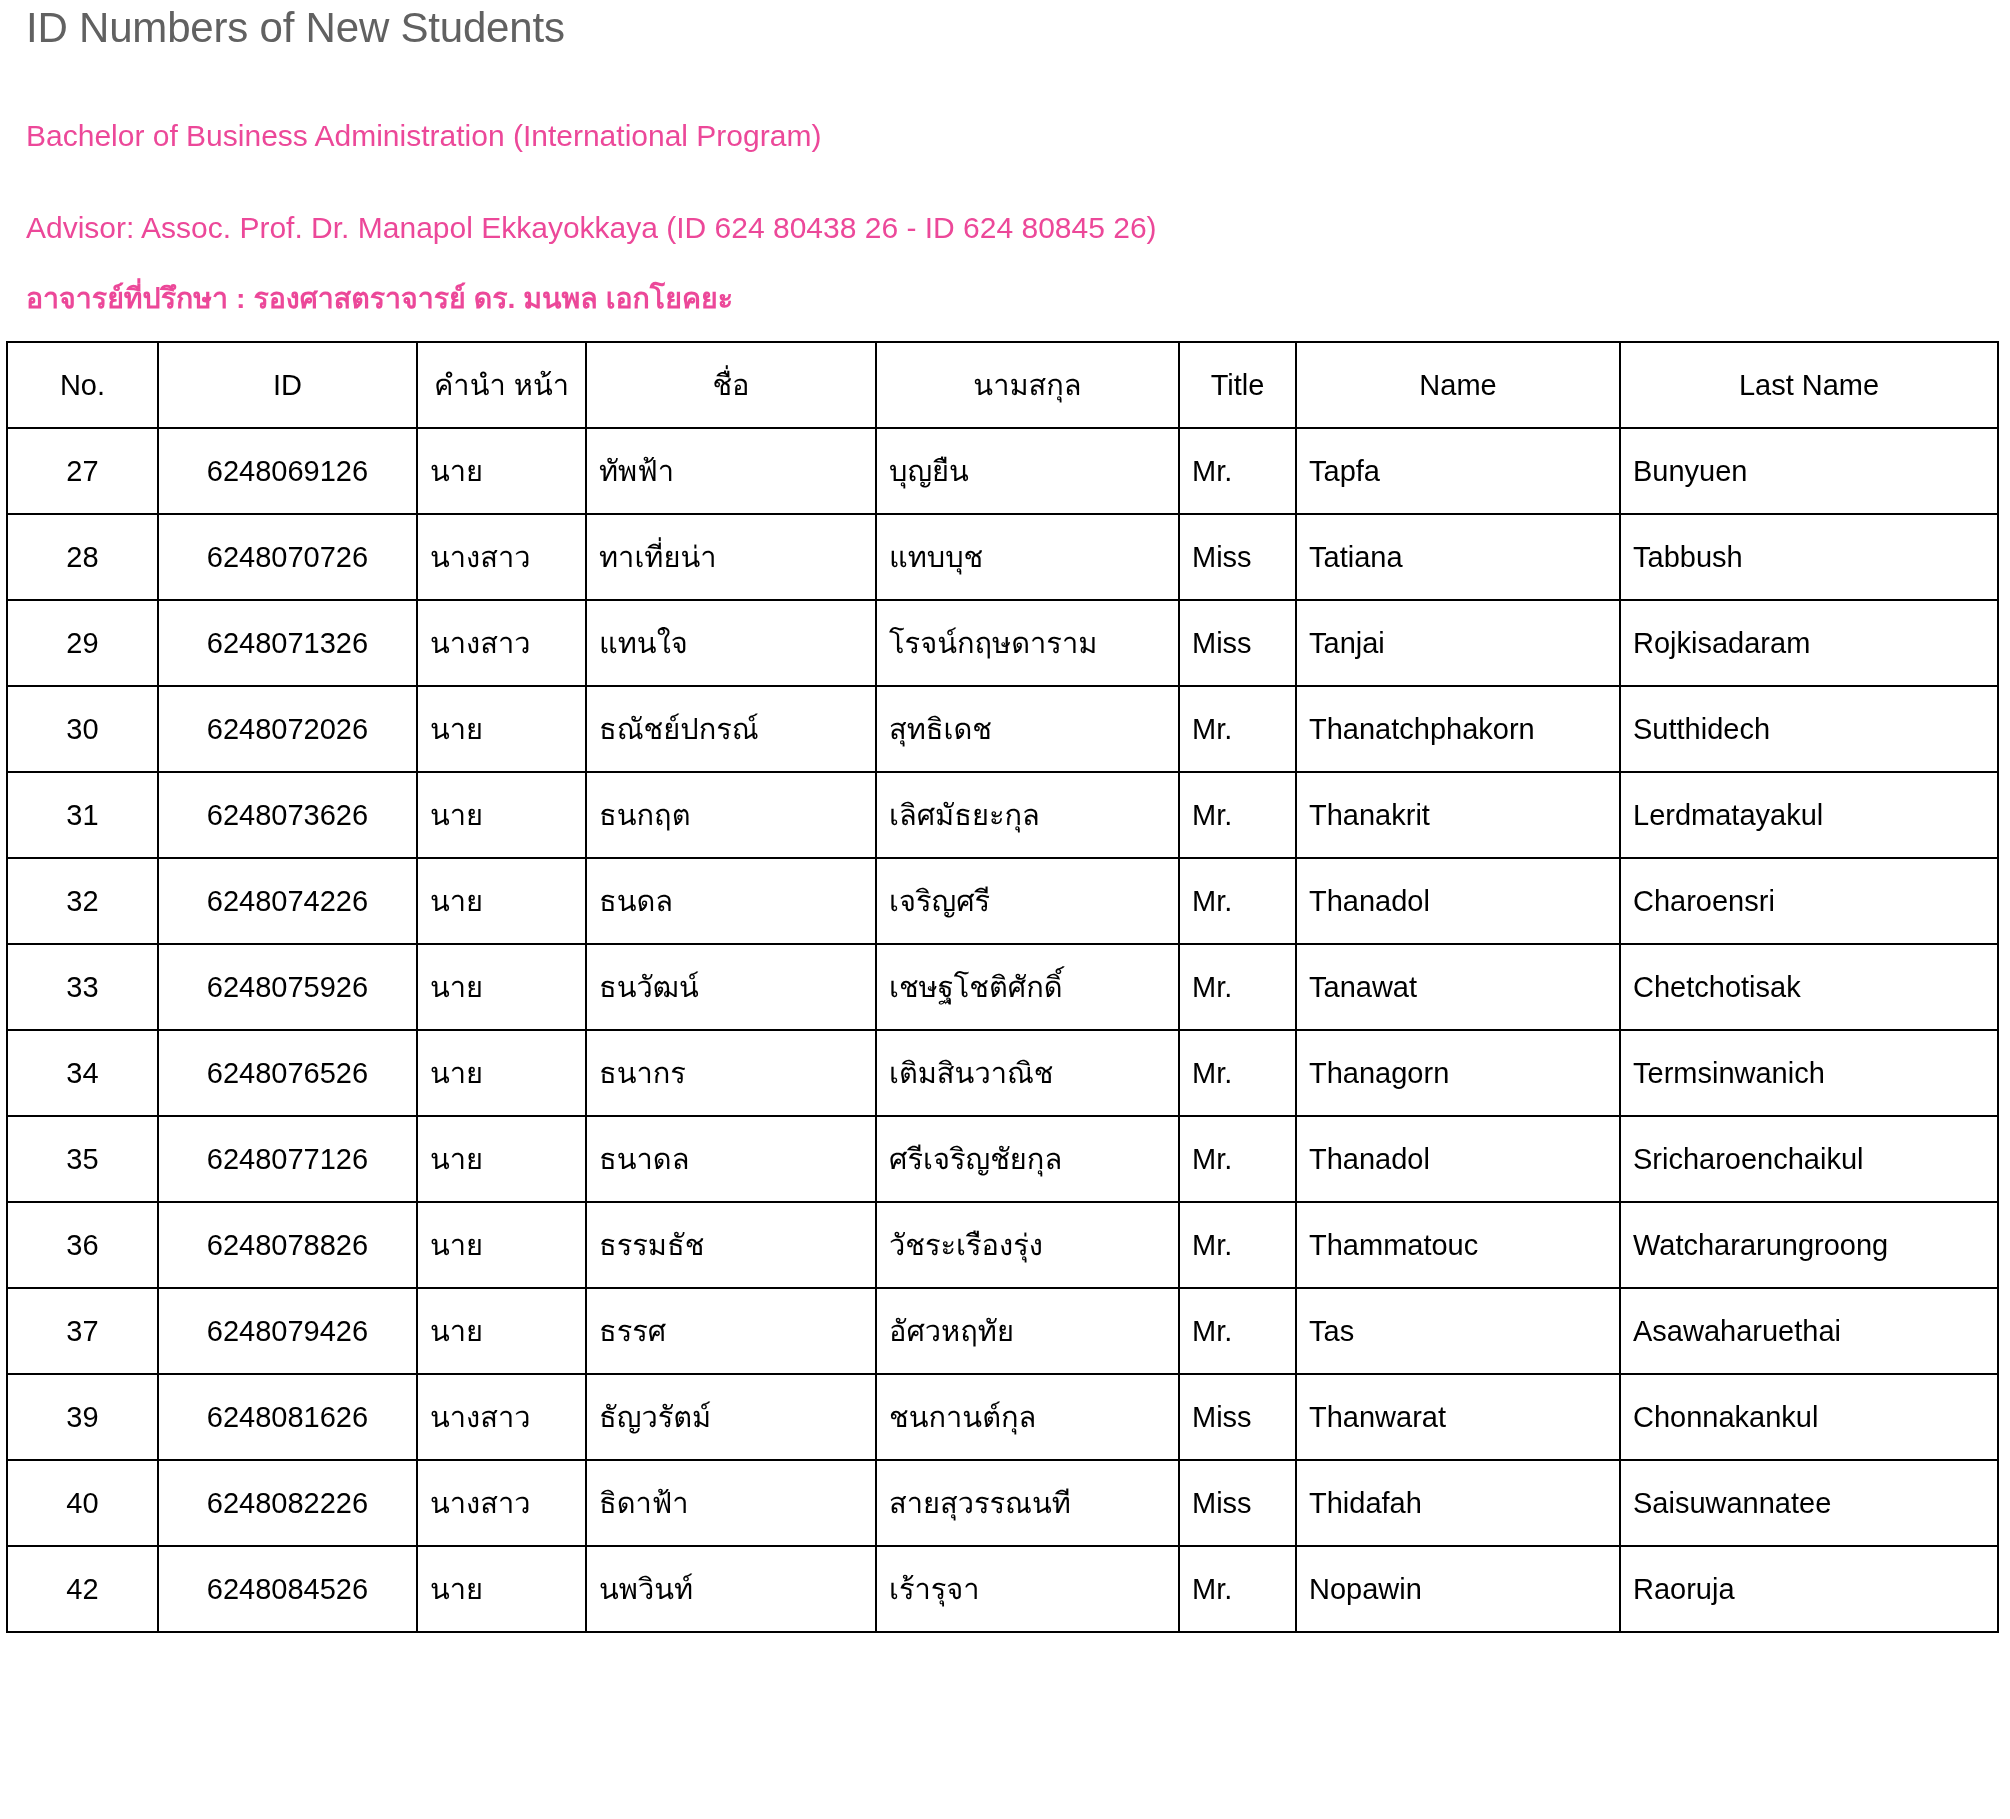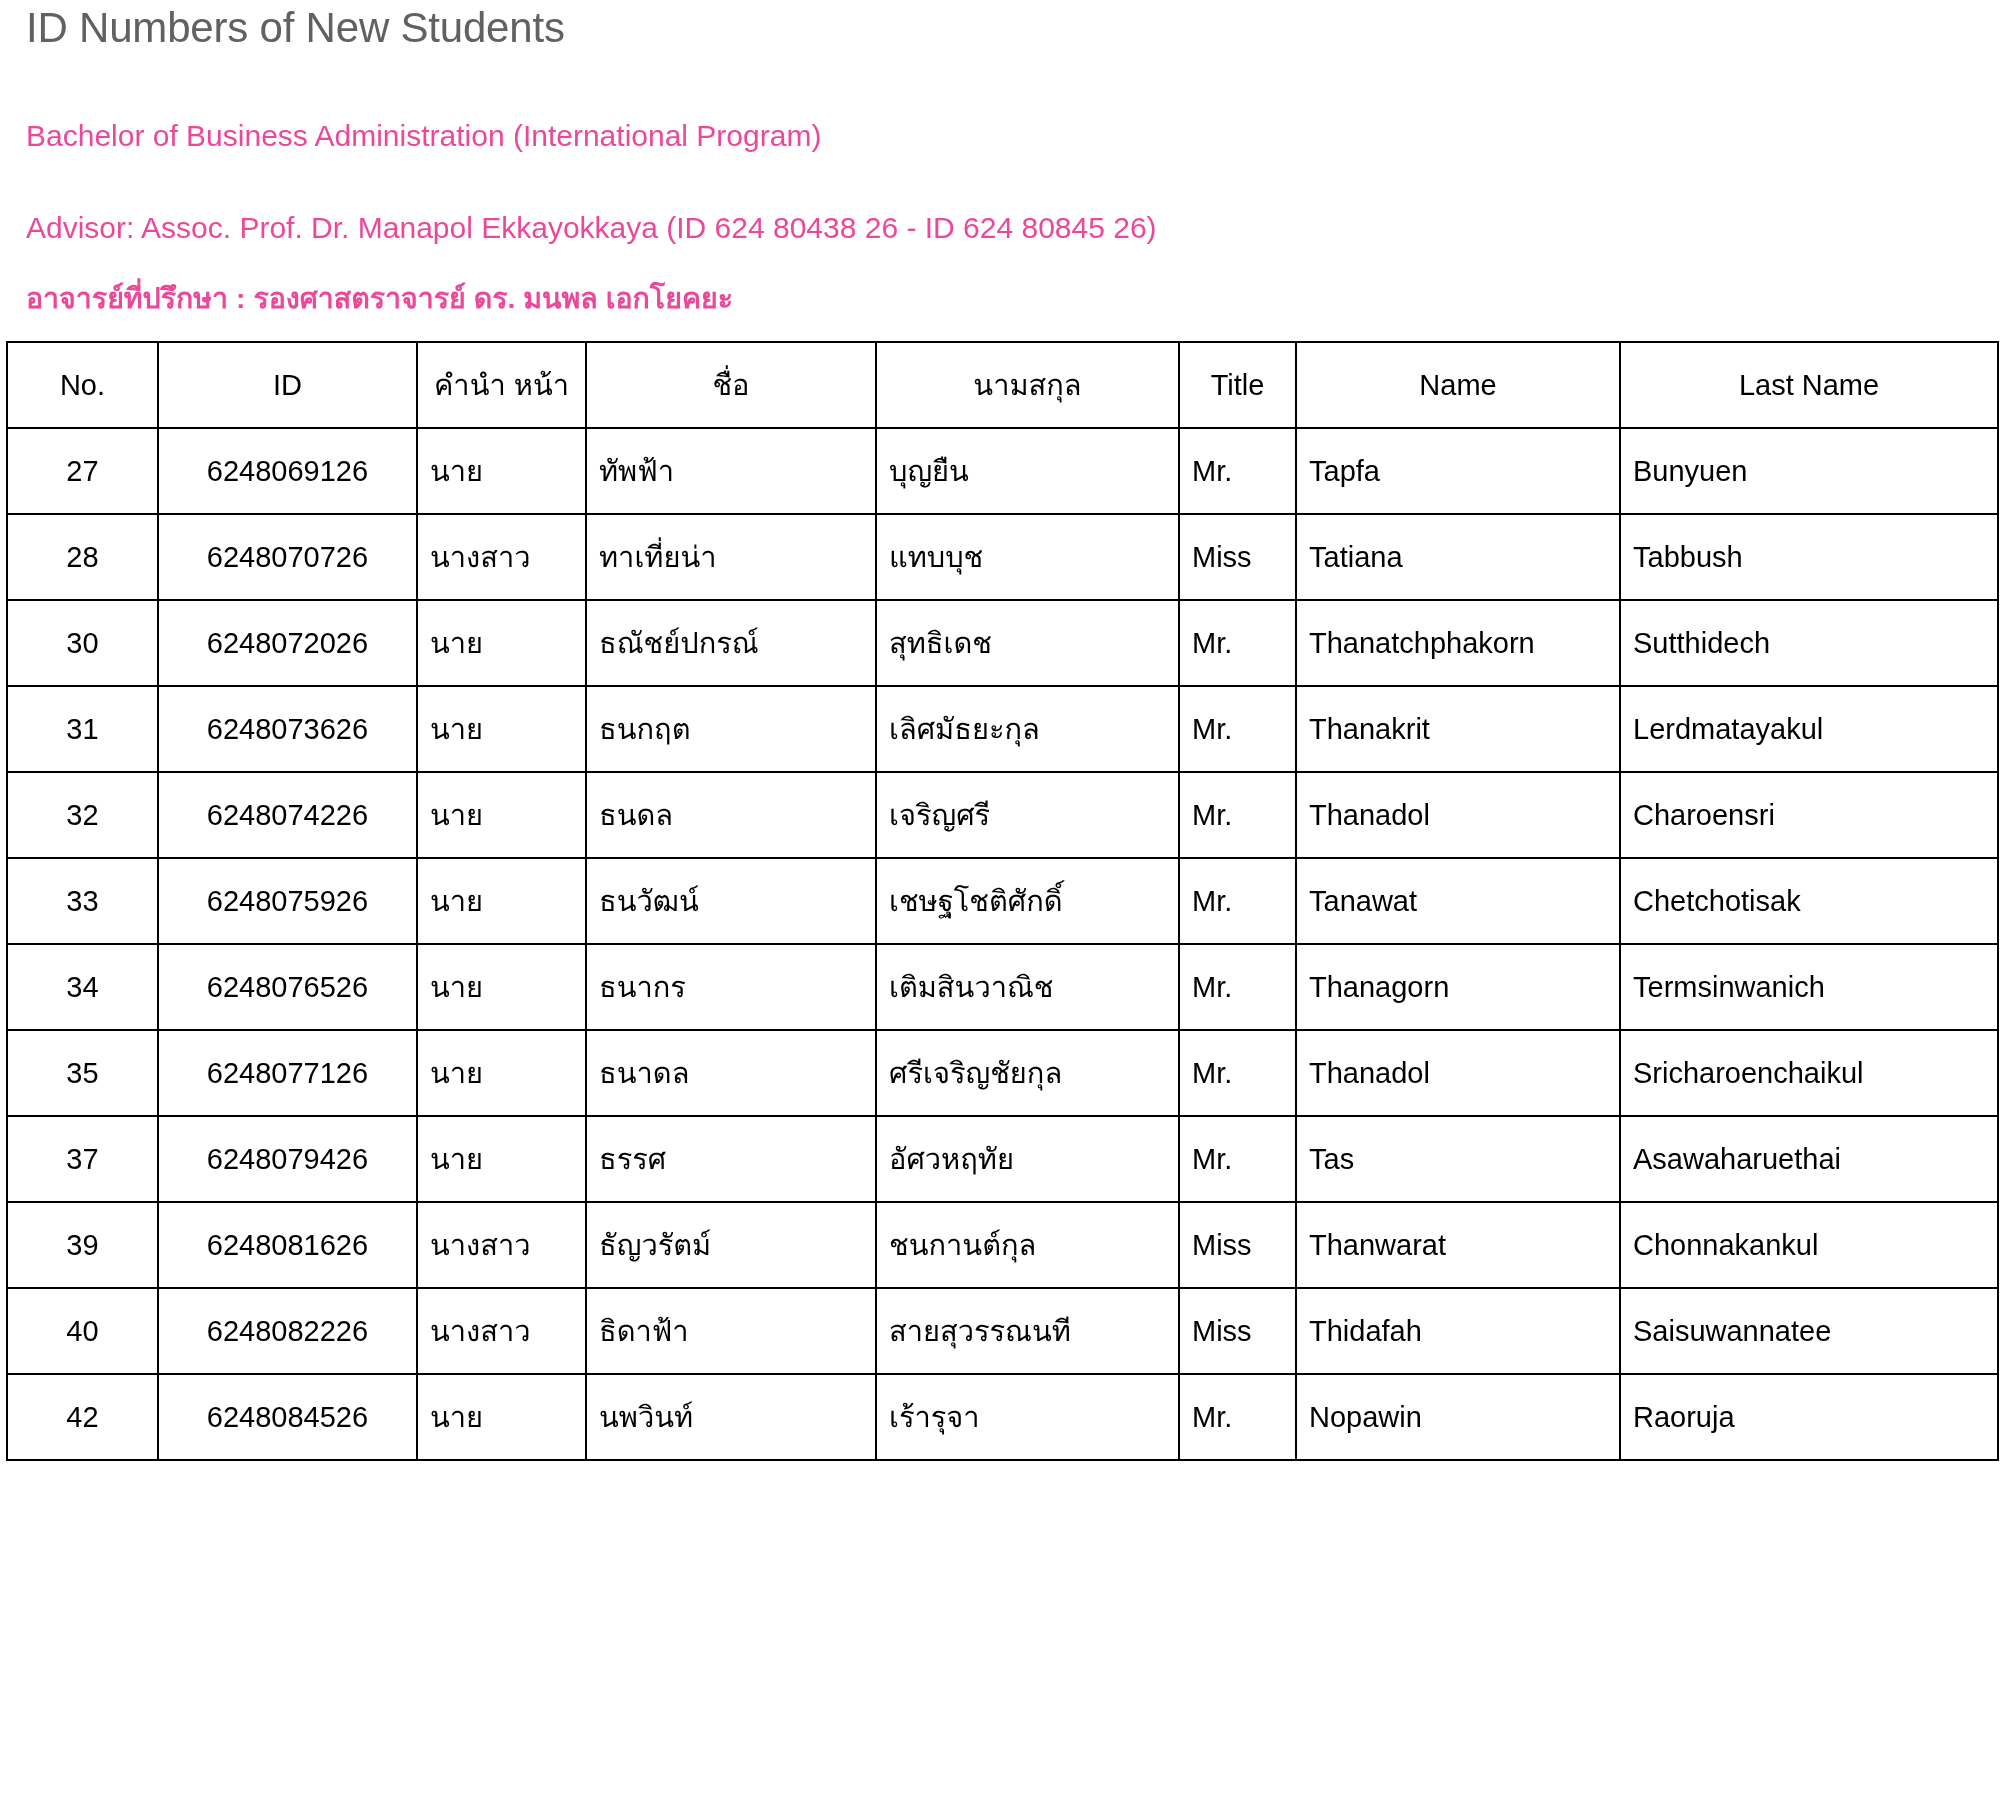--- a/index.html
+++ b/index.html
@@ -145,20 +145,30 @@
           <td class="a-center">28</td>
           <td class="a-center">6248070726</td>
           <td class="a-left">นางสาว</td>
           <td class="a-left">ทาเที่ยน่า</td>
           <td class="a-left">แทบบุช</td>
           <td class="a-left">Miss</td>
           <td class="a-left">Tatiana</td>
           <td class="a-left">Tabbush</td>
         </tr>
         <tr>
+          <td class="a-center">29</td>
+          <td class="a-center">6248071326</td>
+          <td class="a-left">นางสาว</td>
+          <td class="a-left">แทนใจ</td>
+          <td class="a-left">โรจน์กฤษดาราม</td>
+          <td class="a-left">Miss</td>
+          <td class="a-left">Tanjai</td>
+          <td class="a-left">Rojkisadaram</td>
+        </tr>
+        <tr>
           <td class="a-center">30</td>
           <td class="a-center">6248072026</td>
           <td class="a-left">นาย</td>
           <td class="a-left">ธณัชย์ปกรณ์</td>
           <td class="a-left">สุทธิเดช</td>
           <td class="a-left">Mr.</td>
           <td class="a-left">Thanatchphakorn</td>
           <td class="a-left">Sutthidech</td>
         </tr>
         <tr>
@@ -205,20 +215,30 @@
           <td class="a-center">35</td>
           <td class="a-center">6248077126</td>
           <td class="a-left">นาย</td>
           <td class="a-left">ธนาดล</td>
           <td class="a-left">ศรีเจริญชัยกุล</td>
           <td class="a-left">Mr.</td>
           <td class="a-left">Thanadol</td>
           <td class="a-left">Sricharoenchaikul</td>
         </tr>
         <tr>
+          <td class="a-center">36</td>
+          <td class="a-center">6248078826</td>
+          <td class="a-left">นาย</td>
+          <td class="a-left">ธรรมธัช</td>
+          <td class="a-left">วัชระเรืองรุ่ง</td>
+          <td class="a-left">Mr.</td>
+          <td class="a-left">Thammatouc</td>
+          <td class="a-left">Watchararungroong</td>
+        </tr>
+        <tr>
           <td class="a-center">37</td>
           <td class="a-center">6248079426</td>
           <td class="a-left">นาย</td>
           <td class="a-left">ธรรศ</td>
           <td class="a-left">อัศวหฤทัย</td>
           <td class="a-left">Mr.</td>
           <td class="a-left">Tas</td>
           <td class="a-left">Asawaharuethai</td>
         </tr>
         <tr>

